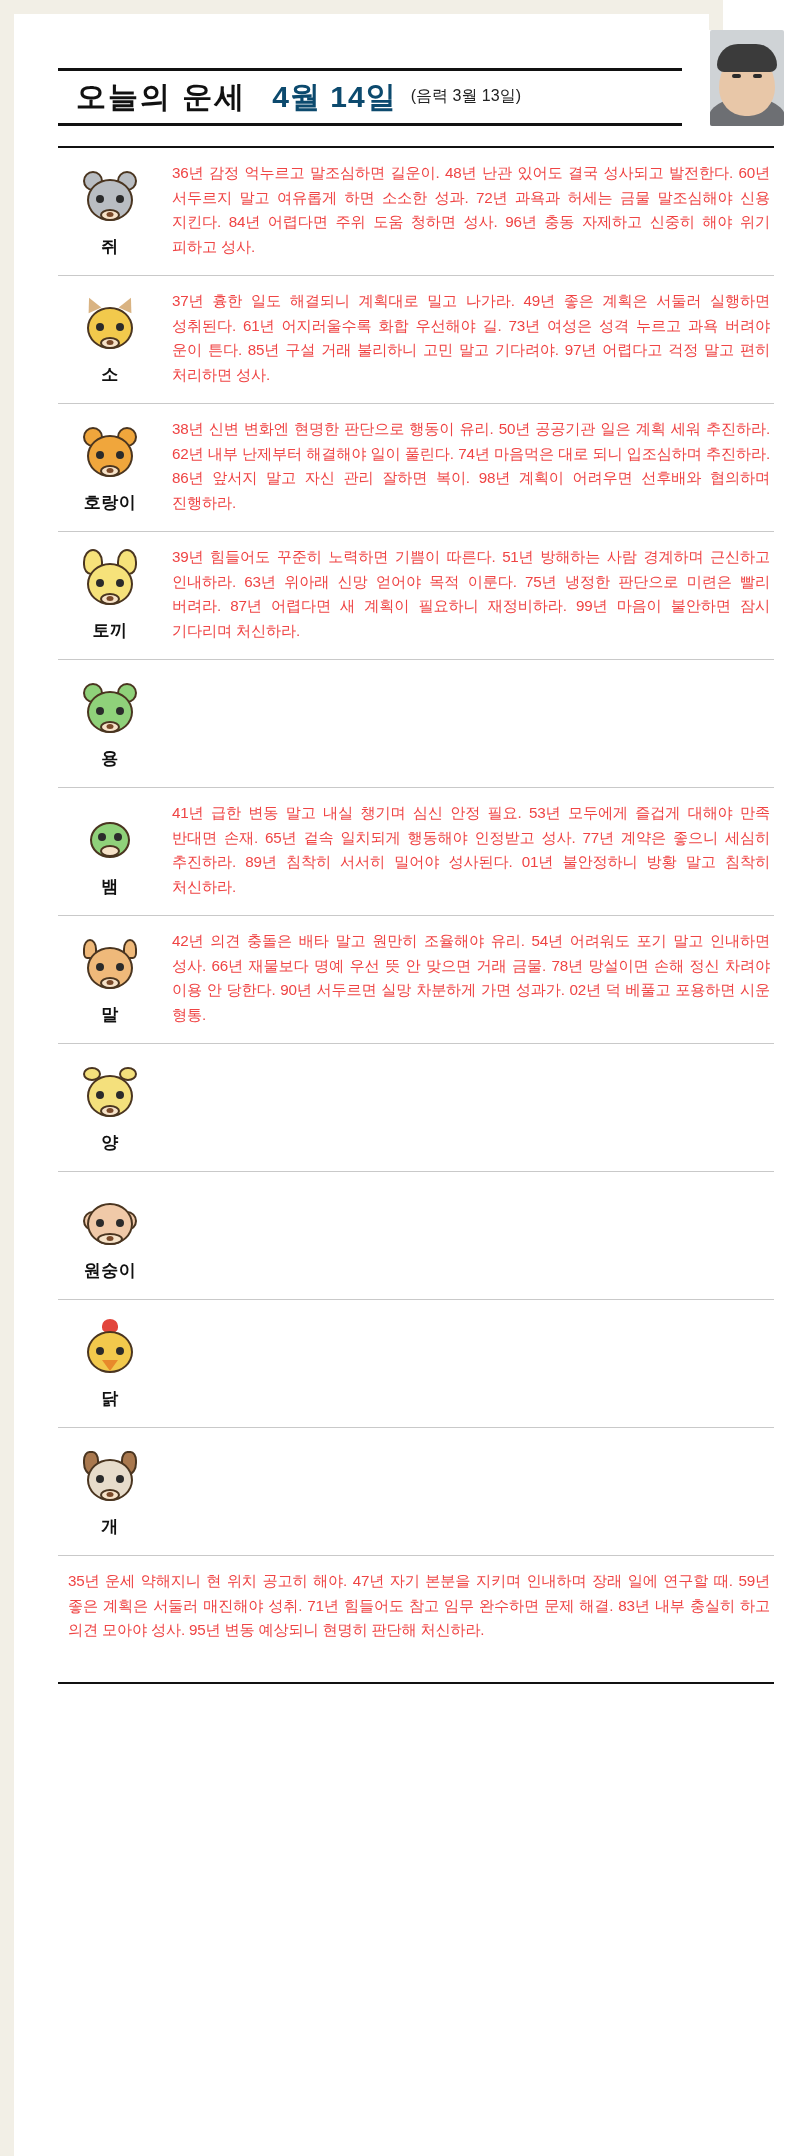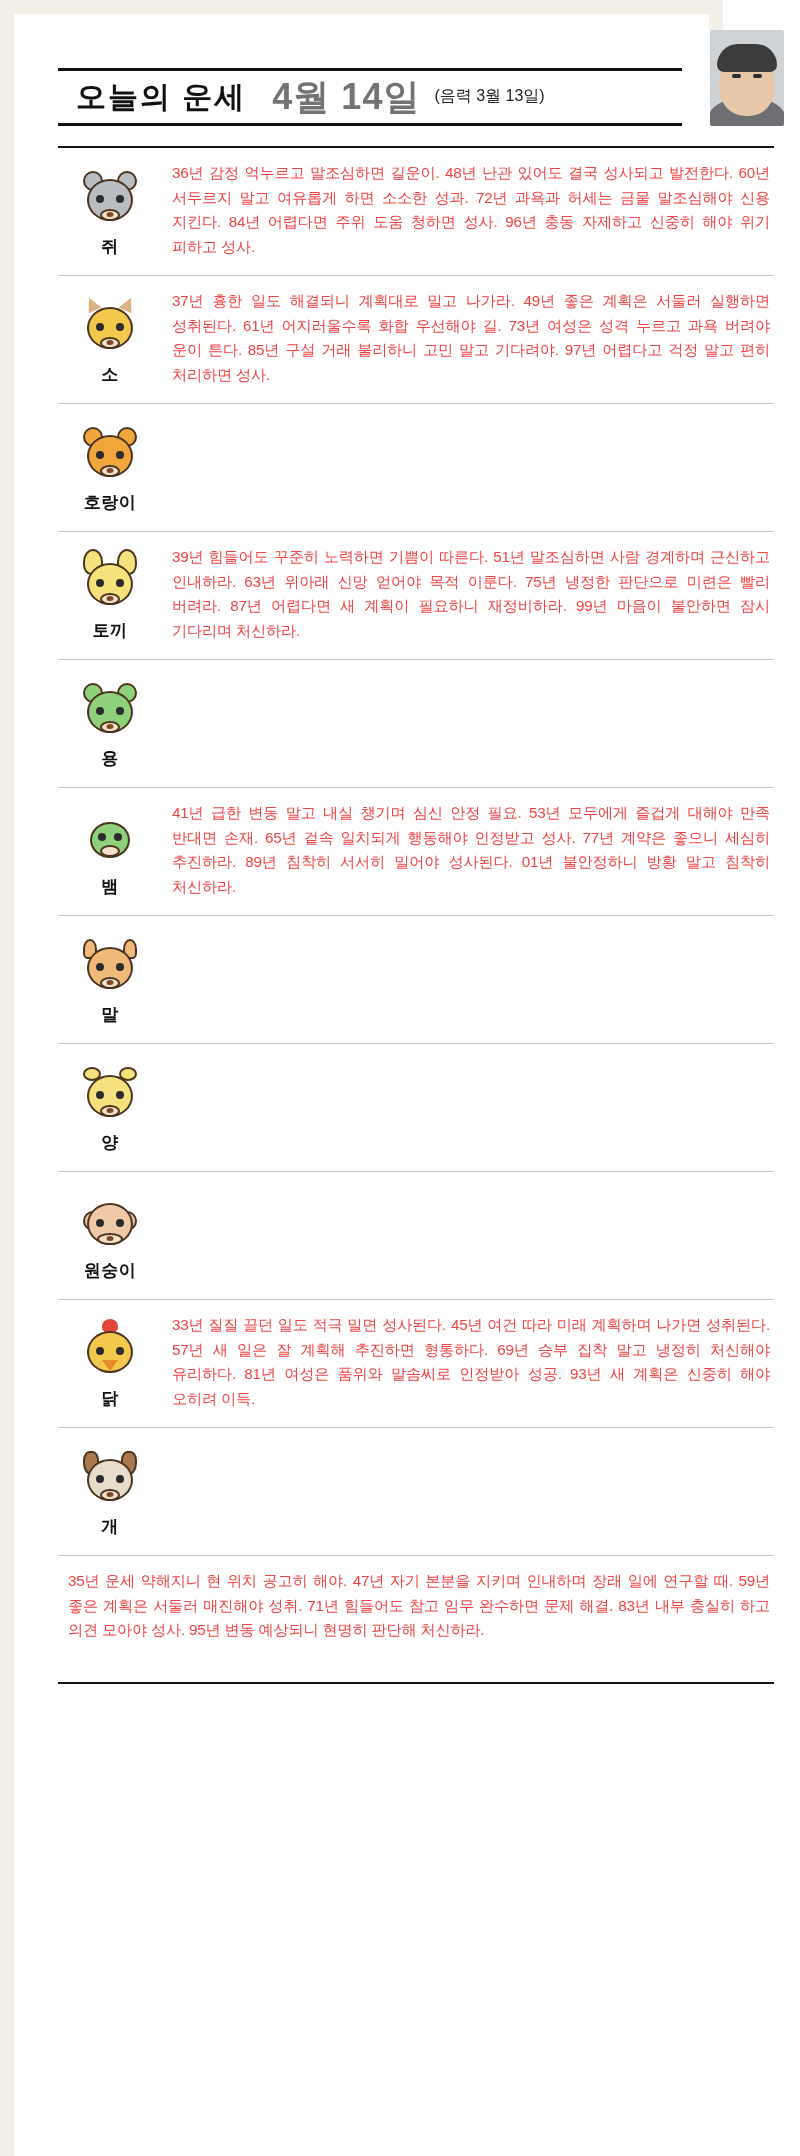--- a/index.html
+++ b/index.html
@@ -50,23 +50,23 @@
     gap: 26px;
   }
   .header-title {
     font-size: 30px;
     font-weight: bold;
     letter-spacing: 2px;
     color: #111;
     padding-left: 18px;
   }
   .header-date {
-    font-size: 36px;
+    font-size: 30px;
     font-weight: bold;
-    color: #737373;
+    color: #0c4a6e;
     letter-spacing: 1px;
   }
   .header-lunar {
     font-size: 16px;
     color: #222;
     font-weight: normal;
     margin-left: -12px;
     padding-bottom: 2px;
   }
   
@@ -317,36 +317,37 @@
           <div class="ear l"></div>
               <div class="ear r"></div>
           <div class="head"></div>
           <div class="eye l"></div>
               <div class="eye r"></div>
           <div class="snout"></div>
               <div class="nose"></div>
         </div>
         <div class="label">호랑이</div>
       </div>
+      <div class="text">38년 신변 변화엔 현명한 판단으로 행동이 유리. 50년 공공기관 일은 계획 세워 추진하라. 62년 내부 난제부터 해결해야 일이 풀린다. 74년 마음먹은 대로 되니 입조심하며 추진하라. 86년 앞서지 말고 자신 관리 잘하면 복이. 98년 계획이 어려우면 선후배와 협의하며 진행하라.</div>
     </div>
 
     <div class="row">
       <div class="zodiac">
         <div class="art rabbit">
           <div class="ear l" style="height:26px;border-radius:50% 50% 40% 40%;top:-4px;"></div>
           <div class="ear r" style="height:26px;border-radius:50% 50% 40% 40%;top:-4px;"></div>
           <div class="head"></div>
           <div class="eye l"></div>
               <div class="eye r"></div>
           <div class="snout"></div>
               <div class="nose"></div>
         </div>
         <div class="label">토끼</div>
       </div>
-      <div class="text">39년 힘들어도 꾸준히 노력하면 기쁨이 따른다. 51년 말조심하면 사람 경계하며 근신하고 인내하라. 63년 위아래 신망 얻어야 목적 이룬다. 75년 냉정한 판단으로 미련은 빨리 버려라. 87년 어렵다면 새 계획이 필요하니 재정비하라. 99년 마음이 불안하면 잠시 기다리며 처신하라.</div>
+      <div class="text">39년 힘들어도 꾸준히 노력하면 기쁨이 따른다. 51년 방해하는 사람 경계하며 근신하고 인내하라. 63년 위아래 신망 얻어야 목적 이룬다. 75년 냉정한 판단으로 미련은 빨리 버려라. 87년 어렵다면 새 계획이 필요하니 재정비하라. 99년 마음이 불안하면 잠시 기다리며 처신하라.</div>
     </div>
 
     <div class="row">
       <div class="zodiac">
         <div class="art dragon">
           <div class="ear l"></div>
               <div class="ear r"></div>
           <div class="head"></div>
           <div class="eye l"></div>
               <div class="eye r"></div>
@@ -376,20 +377,21 @@
           <div class="ear l" style="width:14px;height:20px;border-radius:50% 50% 30% 30%;"></div>
           <div class="ear r" style="width:14px;height:20px;border-radius:50% 50% 30% 30%;"></div>
           <div class="head"></div>
           <div class="eye l"></div>
               <div class="eye r"></div>
           <div class="snout"></div>
               <div class="nose"></div>
         </div>
         <div class="label">말</div>
       </div>
+      <div class="text">42년 의견 충돌은 배타 말고 원만히 조율해야 유리. 54년 어려워도 포기 말고 인내하면 성사. 66년 재물보다 명예 우선 뜻 안 맞으면 거래 금물. 78년 망설이면 손해 정신 차려야 이용 안 당한다. 90년 서두르면 실망 차분하게 가면 성과가. 02년 덕 베풀고 포용하면 시운 형통.</div>
     </div>
 
     <div class="row">
       <div class="zodiac">
         <div class="art goat">
           <div class="ear l" style="width:18px;height:14px;"></div>
           <div class="ear r" style="width:18px;height:14px;"></div>
           <div class="head"></div>
           <div class="eye l"></div>
               <div class="eye r"></div>
@@ -419,21 +421,20 @@
       <div class="zodiac">
         <div class="art rooster">
           <div class="tuft"></div>
           <div class="head"></div>
           <div class="eye l"></div>
               <div class="eye r"></div>
           <div class="beak"></div>
         </div>
         <div class="label">닭</div>
       </div>
-      <div class="text">33년 질질 끌던 일도 적극 밀면 성사된다. 45년 여건 따라 미래 계획하며 나가면 성취된다. 57년 새 일은 잘 계획해 추진하면 형통하다. 69년 승부 집착 말고 냉정히 처신해야 유리하다. 81년 여성은 품위와 말솜씨로 인정받아 성공. 93년 새 계획은 신중히 해야 오히려 이득.</div>
     </div>
 
     <div class="row">
       <div class="zodiac">
         <div class="art dog">
           <div class="ear l" style="width:16px;height:24px;border-radius:40% 40% 50% 50%;background:#a9784e;"></div>
           <div class="ear r" style="width:16px;height:24px;border-radius:40% 40% 50% 50%;background:#a9784e;"></div>
           <div class="head"></div>
           <div class="eye l"></div>
               <div class="eye r"></div>

